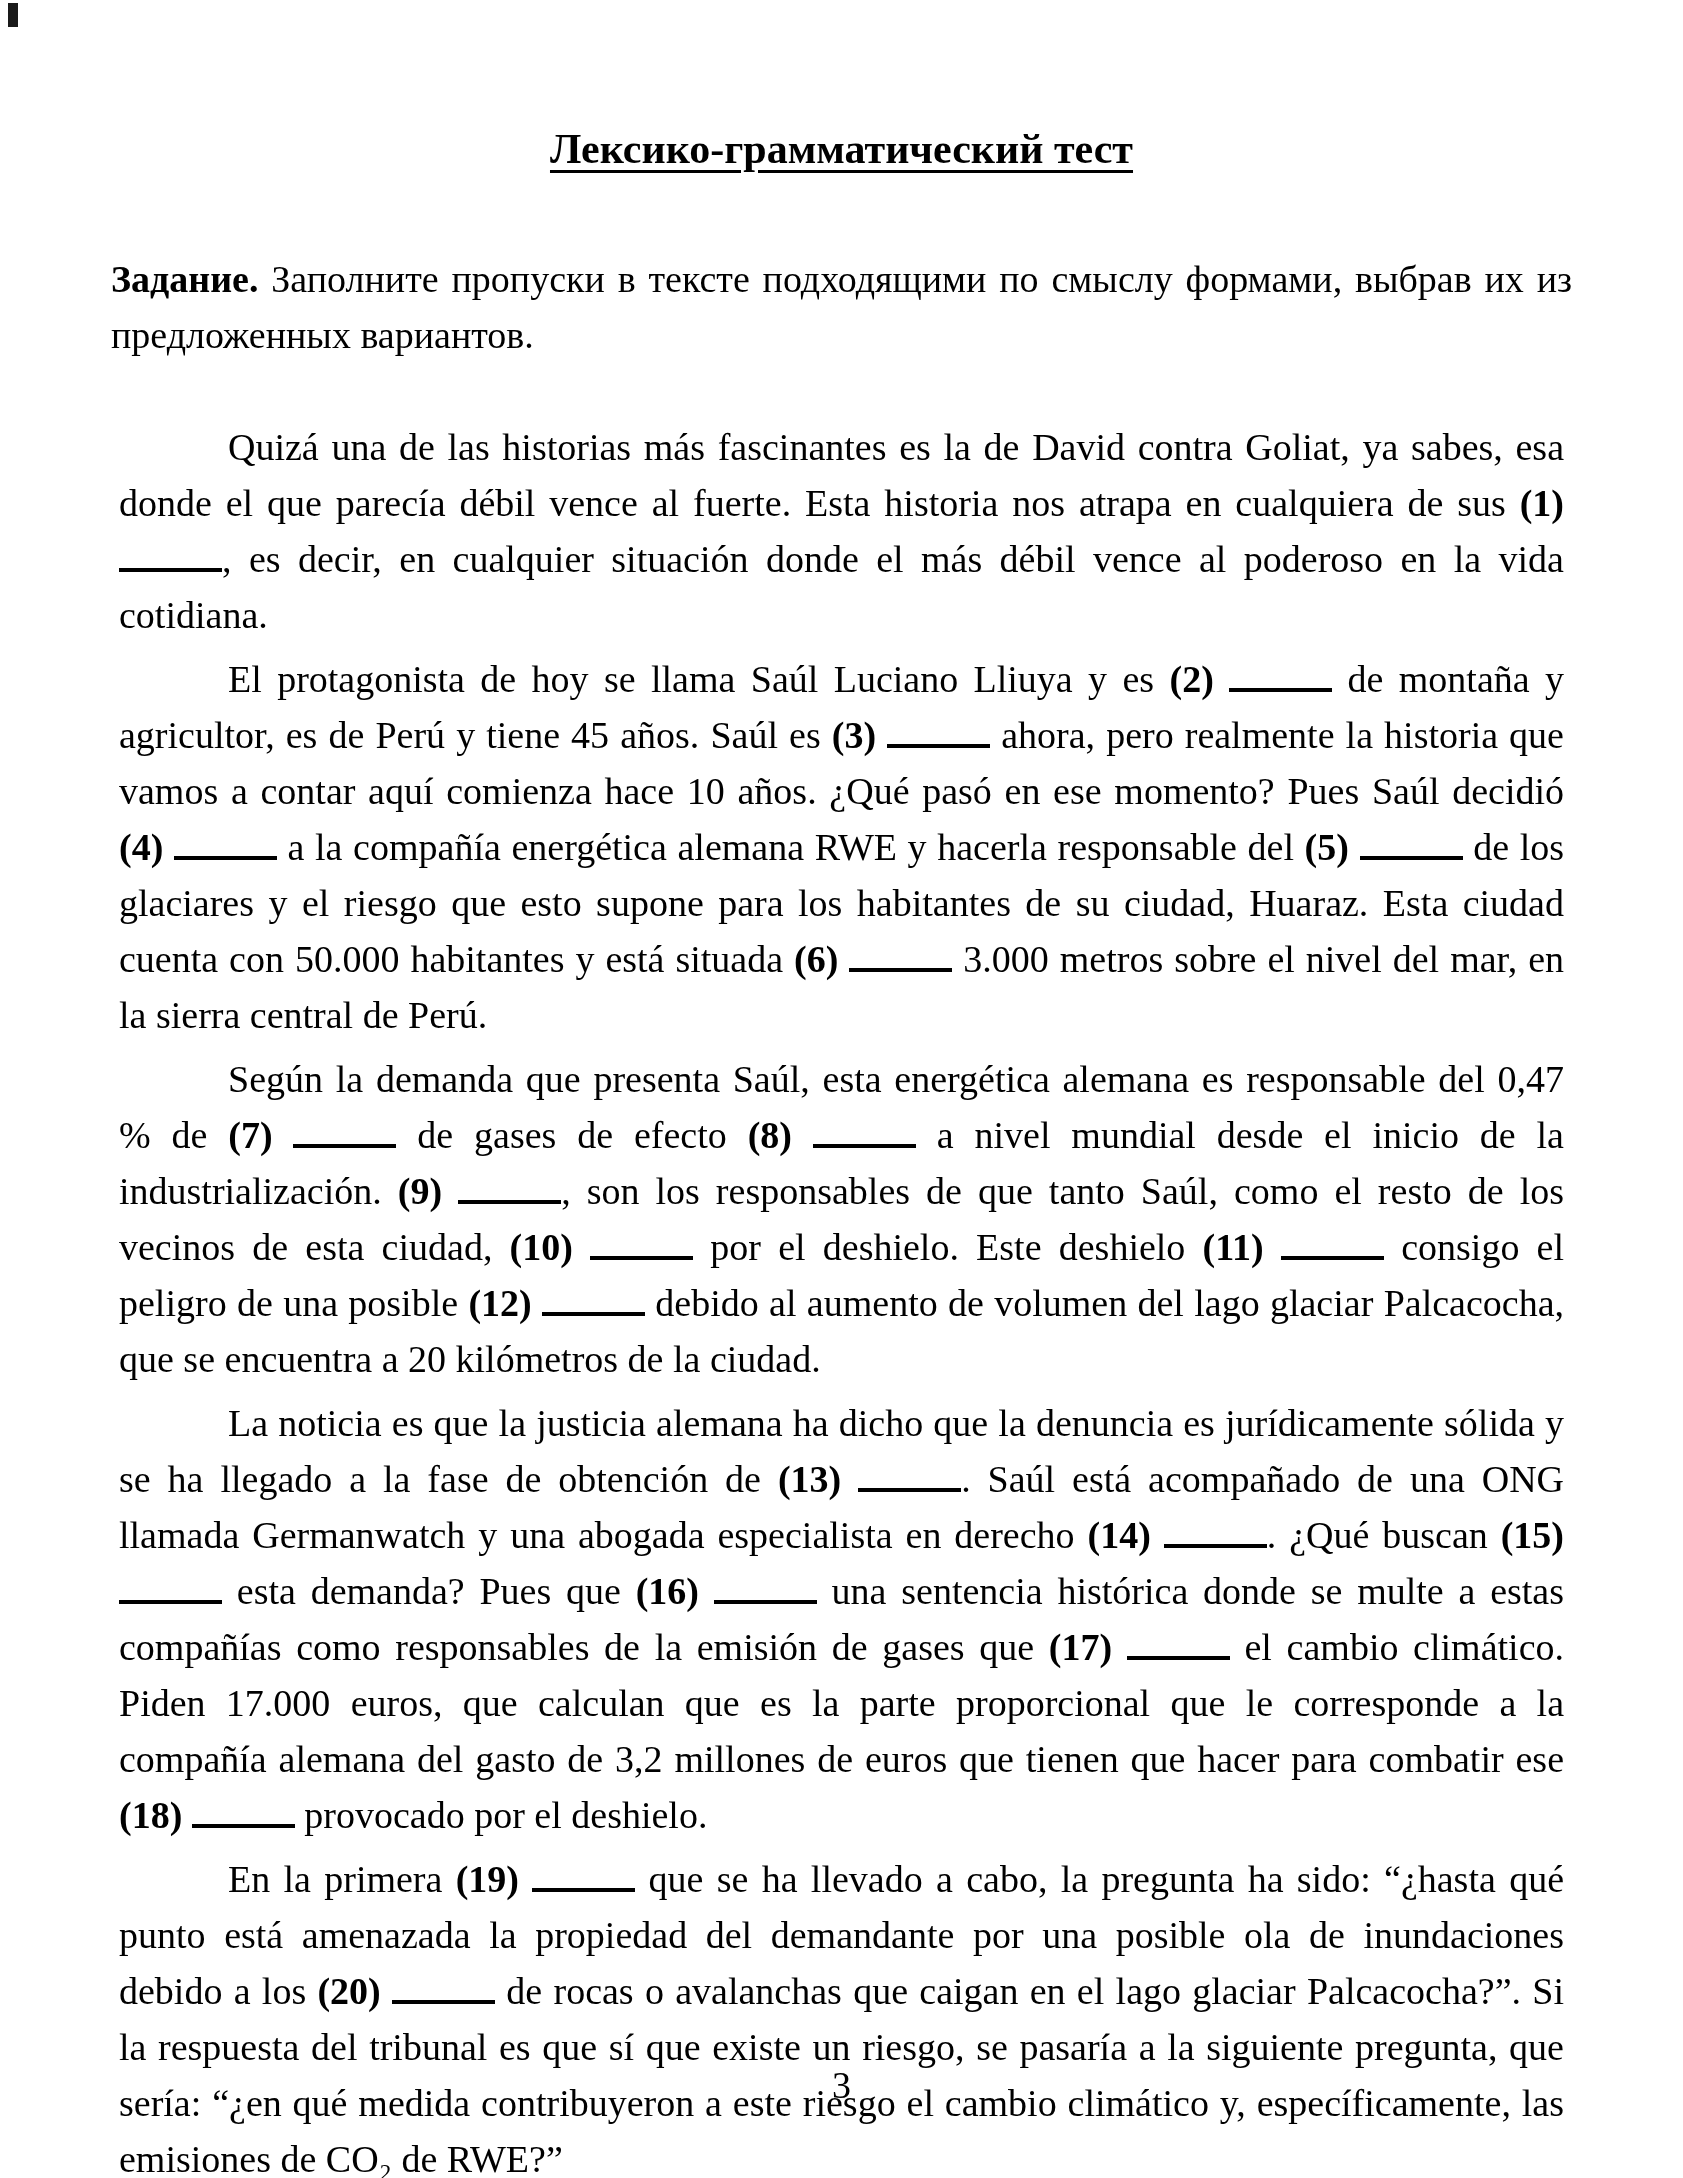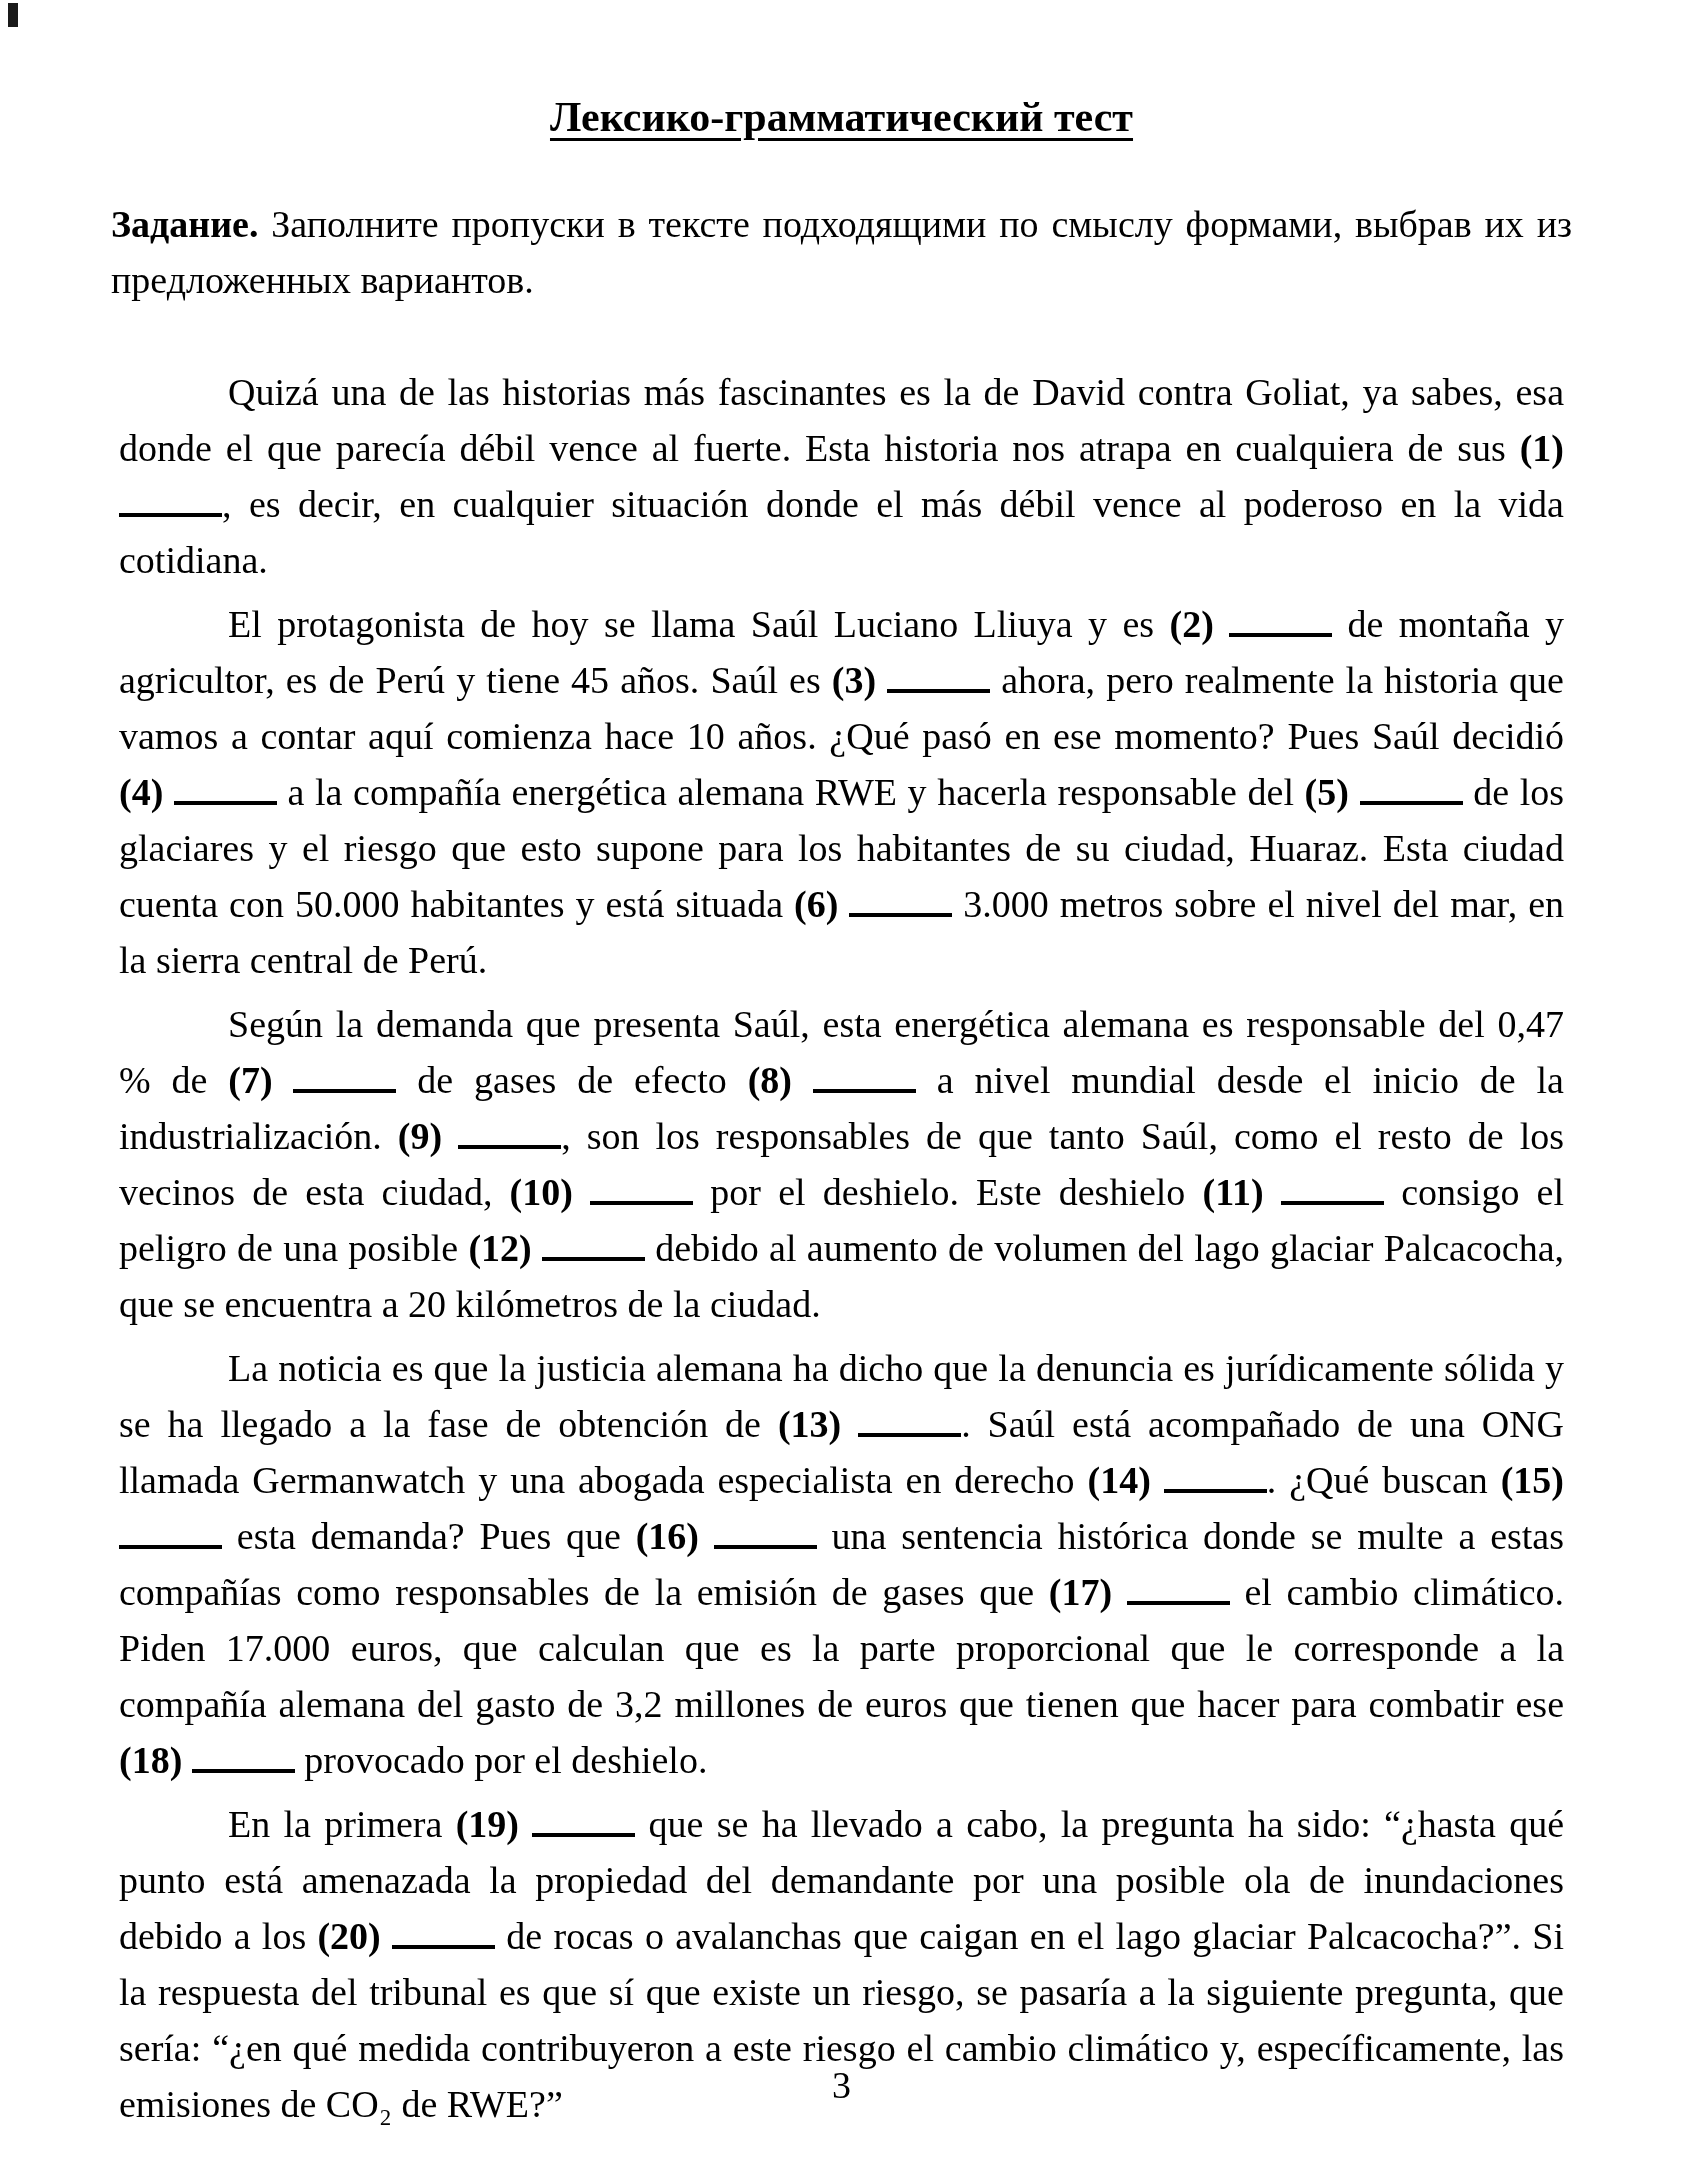--- a/index.html
+++ b/index.html
@@ -30,39 +30,39 @@
     height: 24px;
     background: #1a1a1a;
   }
   .hdr {
     text-align: center;
     font-size: 38px;
     line-height: 56px;
   }
   .title-block {
     text-align: center;
-    margin-top: 22px;
+    margin-top: 54px;
   }
   .doc-title {
     display: inline-block;
     font-size: 42px;
     font-weight: bold;
     line-height: 57px;
     text-decoration: underline;
     text-decoration-thickness: 3px;
     text-underline-offset: 7px;
   }
   .doc-subtitle {
     font-size: 42px;
     font-weight: bold;
     font-style: italic;
     line-height: 59px;
   }
   .task {
-    margin: 50px 0 0 0;
+    margin: 73px 0 0 0;
     font-size: 38px;
     line-height: 56px;
     text-align: justify;
   }
   .task strong { font-weight: bold; }
   .body-text {
     margin-top: 56px;
     font-size: 38px;
     line-height: 56px;
     text-align: justify;

